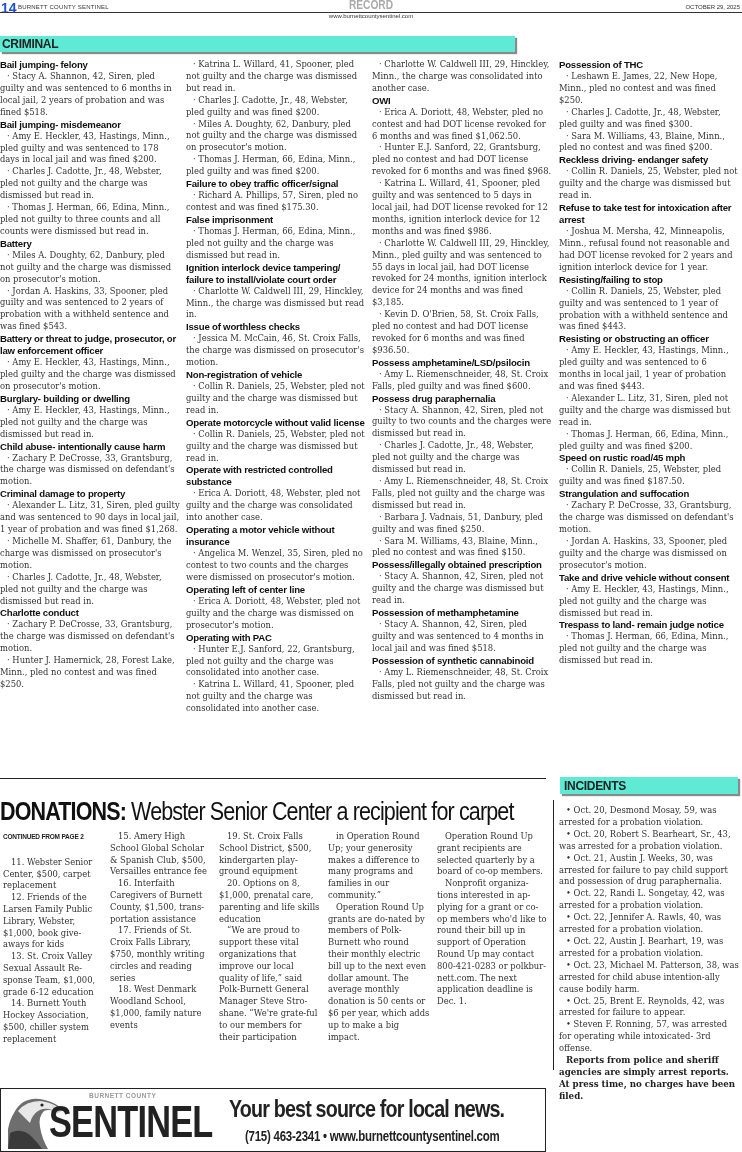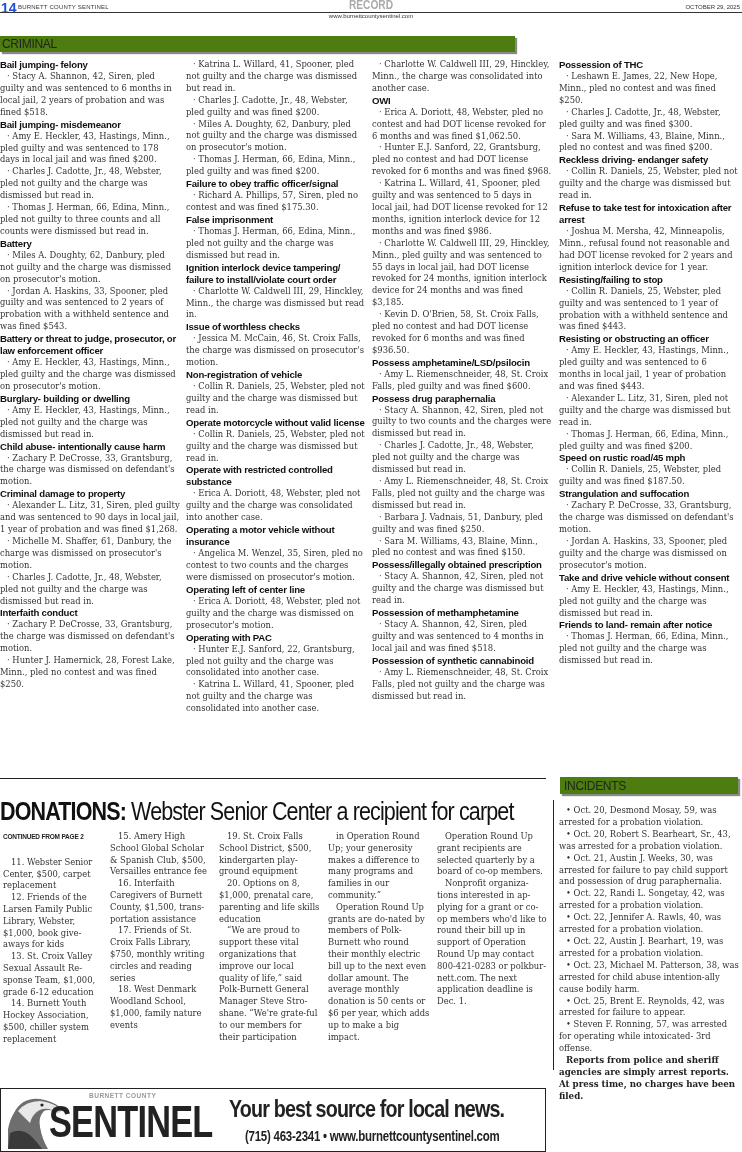--- a/index.html
+++ b/index.html
@@ -7,21 +7,21 @@
   body { font-family: "DejaVu Serif", serif; color: #222; position: relative; }
 
   .masthead { position: absolute; left: 0; top: 0; width: 742px; height: 22px; }
   .page-num { position: absolute; left: 1px; top: 0; font-family: "Liberation Sans", sans-serif; font-weight: bold; font-size: 14px; color: #1d4ed8; }
   .pub-name { position: absolute; left: 18px; top: 4px; font-family: "Liberation Sans", sans-serif; font-size: 6px; letter-spacing: 0.2px; color: #333; }
   .section-name { position: absolute; left: 0; width: 742px; top: -2px; text-align: center; font-family: "Liberation Sans", sans-serif; font-weight: bold; font-size: 12px; color: #aaa; transform: scaleX(0.85); }
   .issue-date { position: absolute; right: 2px; top: 4px; font-family: "Liberation Sans", sans-serif; font-size: 6px; color: #333; }
   .rule-top { position: absolute; left: 0; top: 12px; width: 742px; height: 1px; background: #333; }
   .site-url { position: absolute; left: 0; width: 742px; top: 13px; text-align: center; font-family: "Liberation Sans", sans-serif; font-size: 6px; color: #333; }
 
-  .section-bar { position: absolute; background: #4d7c0f; box-shadow: 2px 2px 1px #8a8a8a; font-family: "Liberation Sans", sans-serif; font-weight: normal; color: #222; letter-spacing: -0.3px; }
+  .section-bar { position: absolute; background: #5eead4; box-shadow: 2px 2px 1px #8a8a8a; font-family: "Liberation Sans", sans-serif; font-weight: bold; color: #222; letter-spacing: -0.3px; }
   .criminal-bar { left: 0; top: 36px; width: 515px; height: 16px; font-size: 12px; padding: 1px 2px; }
   .incidents-bar { left: 560px; top: 777px; width: 178px; height: 17px; font-size: 12px; padding: 2px 4px; }
 
   .col { position: absolute; top: 59px; width: 180px; font-size: 8.4px; line-height: 11.9px; }
   .col1 { left: 0; }
   .col2 { left: 186px; }
   .col3 { left: 372px; }
   .col4 { left: 559px; }
   .charge-head { font-family: "Liberation Sans", sans-serif; font-weight: bold; font-size: 9.6px; line-height: 12px; color: #111; letter-spacing: -0.2px; }
   .entry { text-indent: 7px; color: #333; }
@@ -81,21 +81,21 @@
     <div class="charge-head">Battery or threat to judge, prosecutor, or law enforcement officer</div>
     <div class="entry">Amy E. Heckler, 43, Hastings, Minn., pled guilty and the charge was dismissed on prosecutor's motion.</div>
     <div class="charge-head">Burglary- building or dwelling</div>
     <div class="entry">Amy E. Heckler, 43, Hastings, Minn., pled not guilty and the charge was dismissed but read in.</div>
     <div class="charge-head">Child abuse- intentionally cause harm</div>
     <div class="entry">Zachary P. DeCrosse, 33, Grantsburg, the charge was dismissed on defendant's motion.</div>
     <div class="charge-head">Criminal damage to property</div>
     <div class="entry">Alexander L. Litz, 31, Siren, pled guilty and was sentenced to 90 days in local jail, 1 year of probation and was fined $1,268.</div>
     <div class="entry">Michelle M. Shaffer, 61, Danbury, the charge was dismissed on prosecutor's motion.</div>
     <div class="entry">Charles J. Cadotte, Jr., 48, Webster, pled not guilty and the charge was dismissed but read in.</div>
-    <div class="charge-head">Interfaith conduct</div>
+    <div class="charge-head">Charlotte conduct</div>
     <div class="entry">Zachary P. DeCrosse, 33, Grantsburg, the charge was dismissed on defendant's motion.</div>
     <div class="entry">Hunter J. Hamernick, 28, Forest Lake, Minn., pled no contest and was fined $250.</div>
   </div>
 <div class="col col2">
     <div class="entry">Katrina L. Willard, 41, Spooner, pled not guilty and the charge was dismissed but read in.</div>
     <div class="entry">Charles J. Cadotte, Jr., 48, Webster, pled guilty and was fined $200.</div>
     <div class="entry">Miles A. Doughty, 62, Danbury, pled not guilty and the charge was dismissed on prosecutor's motion.</div>
     <div class="entry">Thomas J. Herman, 66, Edina, Minn., pled guilty and was fined $200.</div>
     <div class="charge-head">Failure to obey traffic officer/signal</div>
     <div class="entry">Richard A. Phillips, 57, Siren, pled no contest and was fined $175.30.</div>
@@ -157,21 +157,21 @@
     <div class="entry">Amy E. Heckler, 43, Hastings, Minn., pled guilty and was sentenced to 6 months in local jail, 1 year of probation and was fined $443.</div>
     <div class="entry">Alexander L. Litz, 31, Siren, pled not guilty and the charge was dismissed but read in.</div>
     <div class="entry">Thomas J. Herman, 66, Edina, Minn., pled guilty and was fined $200.</div>
     <div class="charge-head">Speed on rustic road/45 mph</div>
     <div class="entry">Collin R. Daniels, 25, Webster, pled guilty and was fined $187.50.</div>
     <div class="charge-head">Strangulation and suffocation</div>
     <div class="entry">Zachary P. DeCrosse, 33, Grantsburg, the charge was dismissed on defendant's motion.</div>
     <div class="entry">Jordan A. Haskins, 33, Spooner, pled guilty and the charge was dismissed on prosecutor's motion.</div>
     <div class="charge-head">Take and drive vehicle without consent</div>
     <div class="entry">Amy E. Heckler, 43, Hastings, Minn., pled not guilty and the charge was dismissed but read in.</div>
-    <div class="charge-head">Friends to land- remain after notice</div>
+    <div class="charge-head">Trespass to land- remain judge notice</div>
     <div class="entry">Thomas J. Herman, 66, Edina, Minn., pled not guilty and the charge was dismissed but read in.</div>
   </div>
 
 <div class="divider-h"></div>
 <div class="divider-v"></div>
 
 <div class="donations-title">
   <span class="kicker">DONATIONS:</span><span> Webster Senior Center a recipient for carpet</span>
 </div>
 

